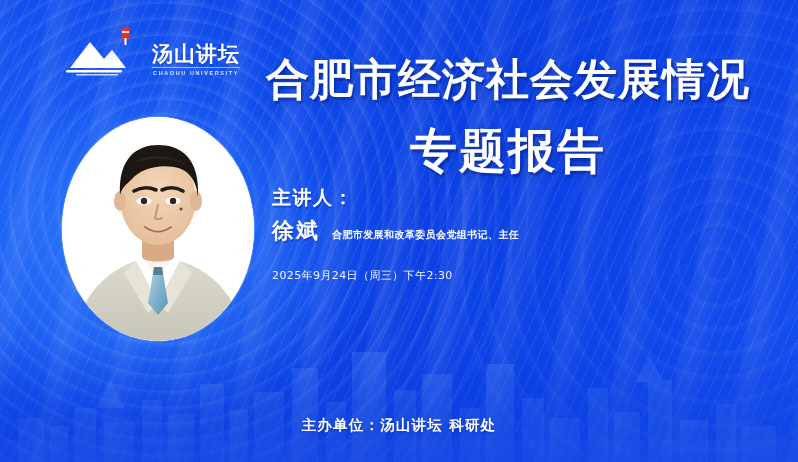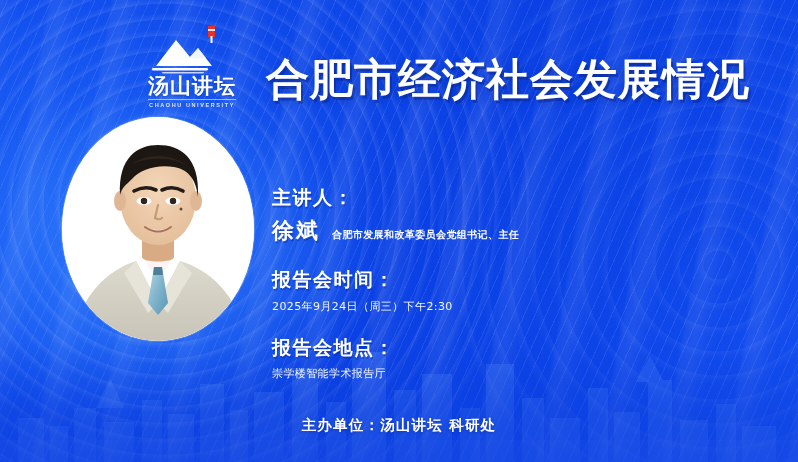--- a/index.html
+++ b/index.html
@@ -122,21 +122,20 @@
 
   
   .logo {
     position: absolute;
     left: 64px;
     top: 24px;
     width: 172px;
     height: 54px;
     display: flex;
     align-items: flex-end;
-    flex-direction: column;
   }
   .logo-mark {
     position: relative;
     width: 86px;
     height: 52px;
     flex: 0 0 auto;
   }
   .logo-mark svg { position: absolute; left: 0; top: 0; width: 100%; height: 100%; }
   .logo-text-wrap {
     position: relative;
@@ -382,35 +381,31 @@
 
       <path d="M84 111 q12 8 24 0 q-12 4 -24 0 Z" fill="#fdfcfa"></path>
       <path d="M83 110 q13 9 26 0" stroke="#a8705a" stroke-width="2" fill="none" stroke-linecap="round"></path>
 
       <circle cx="119" cy="92" r="1.5" fill="#6b4a33"></circle>
     </svg>
   </div>
 
   <div class="headline">
     <div class="headline-line headline-line-1">合肥市经济社会发展情况</div>
+    <div class="headline-line headline-line-2">专题报告</div>
   </div>
 
   <div class="info">
     <div class="info-label">主讲人：</div>
     <div class="speaker-row">
       <div class="speaker-name">徐斌</div>
       <div class="speaker-title">合肥市发展和改革委员会党组书记、主任</div>
     </div>
 
     <div class="info-group">
-      <div class="info-label">报告会时间：</div>
       <div class="info-value">2025年9月24日（周三）下午2:30</div>
     </div>
 
-    <div class="info-group">
-      <div class="info-label">报告会地点：</div>
-      <div class="info-value">崇学楼智能学术报告厅</div>
-    </div>
   </div>
 
   <div class="footer">主办单位：汤山讲坛  科研处</div>
 
 </div>
 
 </body></html>

